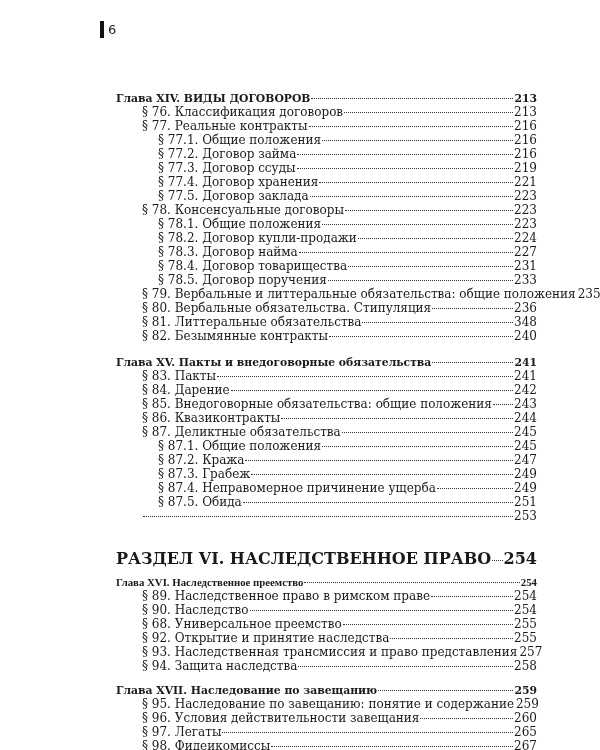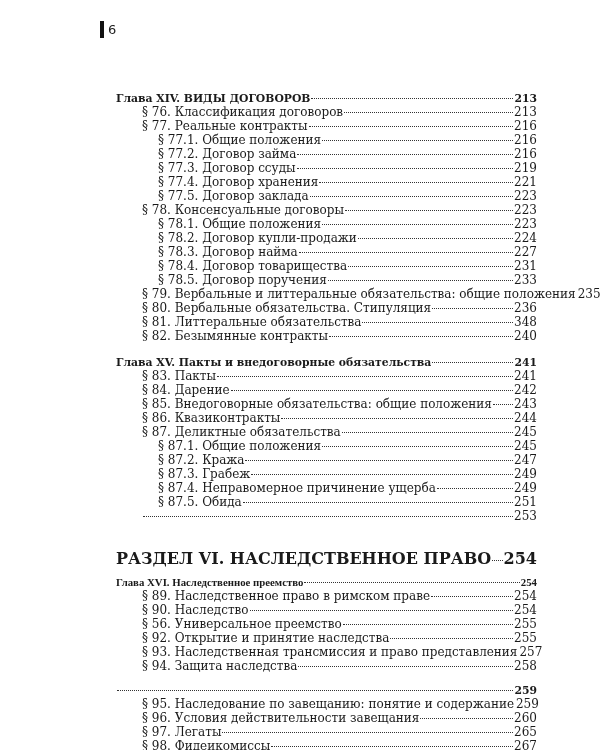--- a/index.html
+++ b/index.html
@@ -256,41 +256,42 @@
       <span class="label">§ 89. Наследственное право в римском праве</span>
       <span class="dots"></span>
       <span class="pg">254</span>
     </div>
   <div class="row lvl-1">
       <span class="label">§ 90. Наследство</span>
       <span class="dots"></span>
       <span class="pg">254</span>
     </div>
   <div class="row lvl-1">
-      <span class="label">§ 56. Универсальное преемство</span>
+      <span class="label">§ 68. Универсальное преемство</span>
       <span class="dots"></span>
       <span class="pg">255</span>
     </div>
   <div class="row lvl-1">
       <span class="label">§ 92. Открытие и принятие наследства</span>
       <span class="dots"></span>
       <span class="pg">255</span>
     </div>
   <div class="row lvl-1">
       <span class="label">§ 93. Наследственная трансмиссия и право представления</span>
       <span class="dots"></span>
       <span class="pg">257</span>
     </div>
   <div class="row lvl-1">
       <span class="label">§ 94. Защита наследства</span>
       <span class="dots"></span>
       <span class="pg">258</span>
     </div>
 
   <div class="row lvl-chapter gap-md">
+    <span class="label">Глава XVII. Наследование по завещанию</span>
     <span class="dots"></span>
     <span class="pg">259</span>
   </div>
   <div class="row lvl-1">
       <span class="label">§ 95. Наследование по завещанию: понятие и содержание</span>
       <span class="dots"></span>
       <span class="pg">259</span>
     </div>
   <div class="row lvl-1">
       <span class="label">§ 96. Условия действительности завещания</span>

